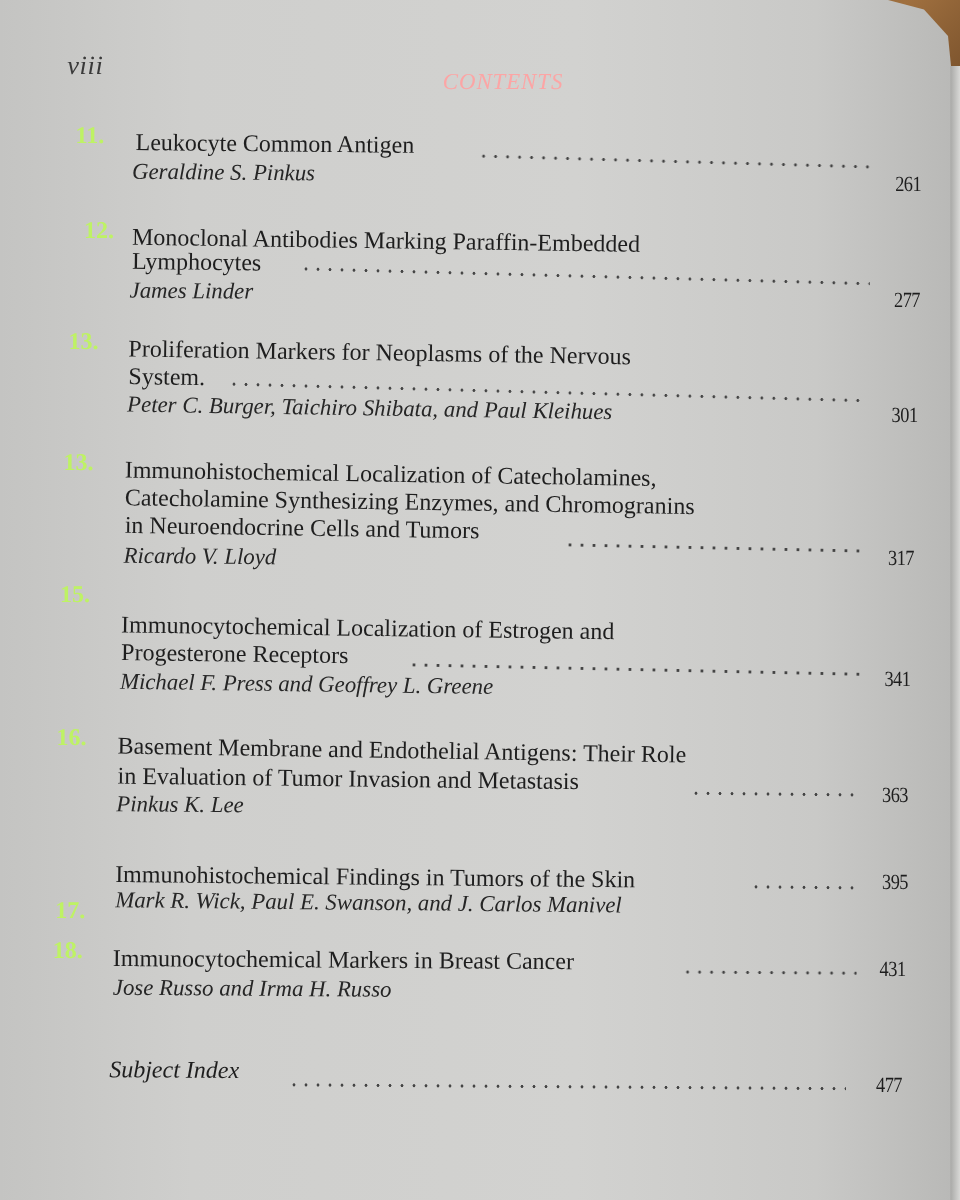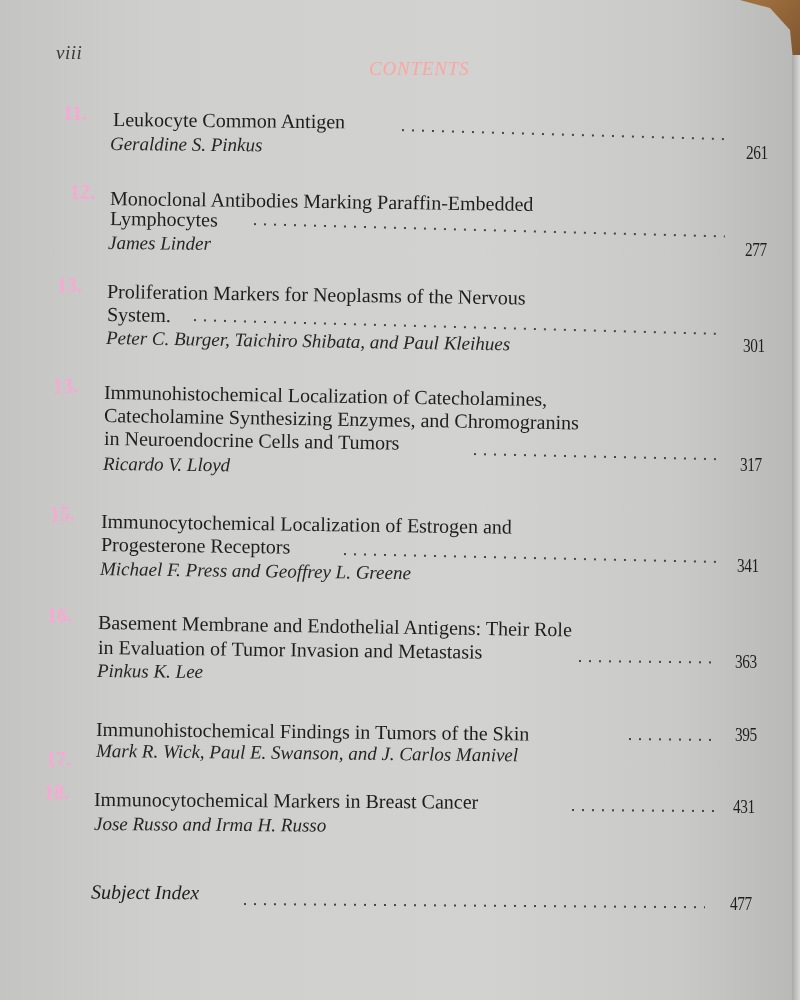--- a/index.html
+++ b/index.html
@@ -32,21 +32,21 @@
     .page-edge {
       position: absolute;
       right: 0; top: 55px;
       width: 8px; height: 945px;
       background: linear-gradient(90deg, #a9a9a7, #d8d8d6);
     }
     .folio {
       position: absolute;
       left: 56px; top: 42px;
       font-style: italic;
-      font-size: 19px;
+      font-size: 22px;
       color: #3a3a3a;
       letter-spacing: 0.5px;
     }
     .running-head {
       position: absolute;
       left: 369px; top: 58px;
       font-style: italic;
       font-size: 19px;
       letter-spacing: 0.8px;
       color: #fca5a5;
@@ -56,21 +56,21 @@
       left: 0; top: 0;
       width: 800px; height: 1000px;
     }
     .entry {
       position: absolute;
     }
     .num {
       position: absolute;
       font-weight: bold;
       font-size: 20px;
-      color: #f9a8d4;
+      color: #bef264;
     }
     .line {
       position: absolute;
       font-size: 20px;
       white-space: nowrap;
       color: #1e1e1e;
       transform-origin: left center;
     }
     .author {
       position: absolute;
@@ -146,21 +146,21 @@
     <span class="num" style="left:53px; top:375px;">13.</span>
     <span class="line" style="left:104px; top:381px; transform:rotate(0.9deg);">Immunohistochemical Localization of Catecholamines,</span>
     <span class="line" style="left:104px; top:404px; transform:rotate(0.9deg);">Catecholamine Synthesizing Enzymes, and Chromogranins</span>
     <span class="line" style="left:104px; top:427px; transform:rotate(0.9deg);">in Neuroendocrine Cells and Tumors</span>
     <span class="leader" style="left:470px; top:452px; width:250px; transform:rotate(1.2deg);"></span>
     <span class="author" style="left:103px; top:453px; transform:rotate(0.6deg);">Ricardo V. Lloyd</span>
     <span class="pg" style="left:740px; top:455px;">317</span>
   </div>
 
   <div class="entry">
-    <span class="num" style="left:50px; top:503px;">15.</span>
+    <span class="num" style="left:50px; top:485px;">15.</span>
     <span class="line" style="left:101px; top:510px; transform:rotate(0.8deg);">Immunocytochemical Localization of Estrogen and</span>
     <span class="line" style="left:101px; top:533px; transform:rotate(0.8deg);">Progesterone Receptors</span>
     <span class="leader" style="left:340px; top:552px; width:378px; transform:rotate(1.2deg);"></span>
     <span class="author" style="left:100px; top:558px; transform:rotate(0.8deg);">Michael F. Press and Geoffrey L. Greene</span>
     <span class="pg" style="left:737px; top:556px;">341</span>
   </div>
 
   <div class="entry">
     <span class="num" style="left:47px; top:604px;">16.</span>
     <span class="line" style="left:98px; top:611px; transform:rotate(0.9deg);">Basement Membrane and Endothelial Antigens: Their Role</span>

